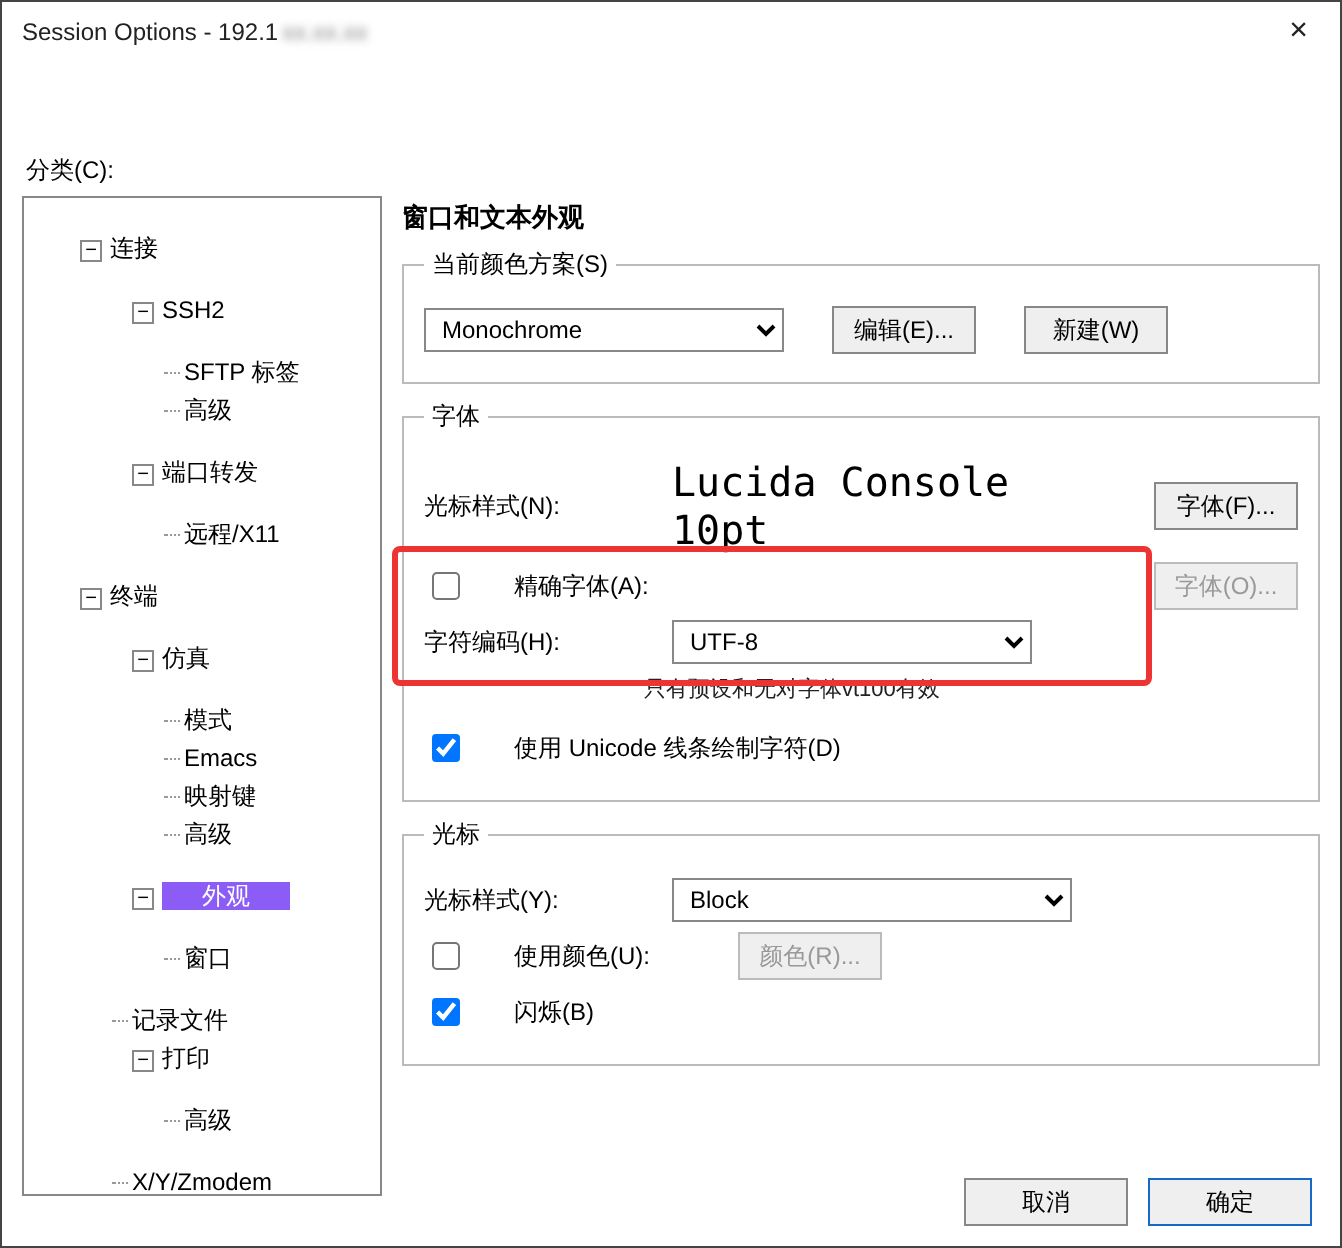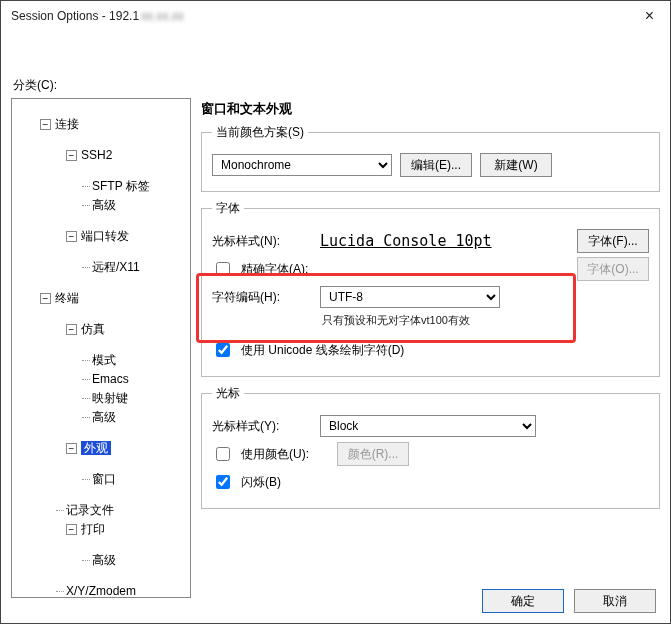--- a/index.html
+++ b/index.html
@@ -8,32 +8,32 @@
 .title-bar .spacer { flex: 1; }
 .title-bar .close { font-size: 16px; padding: 0 6px; }
 .cat-label { padding: 6px 12px 0 12px; font-size: 12px; margin-top: 40px; }
 .content { display: flex; padding: 4px 10px 8px 10px; gap: 10px; height: 520px; }
 .tree { width: 180px; height: 500px; border: 1px solid #888; overflow: auto; padding: 4px 2px; }
 .tree ul { list-style: none; margin: 12px; padding-left: 14px; }
 .tree li { line-height: 19px; white-space: nowrap; position: relative; }
 .tree li::before { content: ""; position: absolute; left: -10px; top: 9px; width: 8px; border-top: 1px dotted #999; }
 .tree li.node::before { display: none; }
 .tree .toggle { display: inline-block; width: 11px; height: 11px; border: 1px solid #888; text-align: center; line-height: 9px; font-size: 10px; margin-right: 4px; background: #fff; position: relative; }
-.tree .sel { background: #1d4ed8; color: #fff; padding: 0 3px; }
+.tree .sel { background: #8b5cf6; color: #fff; padding: 0 20px; }
 .pane { flex: 1; }
 .pane-header { font-weight: bold; font-size: 13px; padding: 2px 0 6px 0; }
 fieldset { border: 1px solid #bbb; margin: 0 0 8px 0; padding: 8px 10px 10px 10px; }
 legend { padding: 0 4px; font-size: 12px; }
-.row { display: flex; align-items: center; gap: 8px; margin: 4px 0; min-height: 24px; }
+.row { display: flex; align-items: center; gap: 24px; margin: 4px 0; min-height: 24px; }
 .row label { width: 100px; }
 select, input.combo { height: 22px; border: 1px solid #888; background: #fff; padding: 1px 4px; font-size: 12px; }
 select { width: 180px; }
 .btn { height: 24px; min-width: 72px; border: 1px solid #888; background: #efefef; font-size: 12px; padding: 0 8px; }
 .btn.disabled { color: #999; border-color: #bbb; }
-.font-display { font-family: "Lucida Console", monospace; font-size: 15px; text-decoration: underline; }
+.font-display { font-family: "Lucida Console", monospace; font-size: 20px; }
 .chk { width: 14px; height: 14px; }
 .note { font-size: 11px; color: #222; margin-left: 110px; }
 .hi-box-red-2 { border: 3px solid #e33; position: absolute; border-radius: 4px; pointer-events:none; }
 .footer { position: absolute; bottom: 10px; right: 14px; display: flex; gap: 10px; }
 .footer .btn { min-width: 82px; }
 .footer .btn.primary { border: 1.5px solid #1669c7; }
 </style>
 </head>
 <body>
 
@@ -124,33 +124,33 @@
         <input type="checkbox" class="chk" checked="" style="">
         <label style="width:auto">使用 Unicode 线条绘制字符(D)</label>
       </div>
       <div class="hi-box-red-2" style="left:-6px; top:56px; width:380px; height:70px"></div>
     </fieldset>
 
     <fieldset>
       <legend>光标</legend>
       <div class="row">
         <label>光标样式(Y):</label>
-        <select style="width:216px"><option>Block</option></select>
+        <select style="width:200px"><option>Block</option></select>
       </div>
       <div class="row">
         <input type="checkbox" class="chk" style="">
         <label style="width:88px">使用颜色(U):</label>
         <button class="btn disabled">颜色(R)...</button>
       </div>
       <div class="row">
         <input type="checkbox" class="chk" checked="" style="">
         <label style="width:auto">闪烁(B)</label>
       </div>
     </fieldset>
   </div>
 </div>
 
 <div class="hi-box-red"></div>
 
 <div class="footer">
+  <button class="btn">取消</button>
   <button class="btn primary">确定</button>
-  <button class="btn">取消</button>
 </div>
 
 </body></html>

